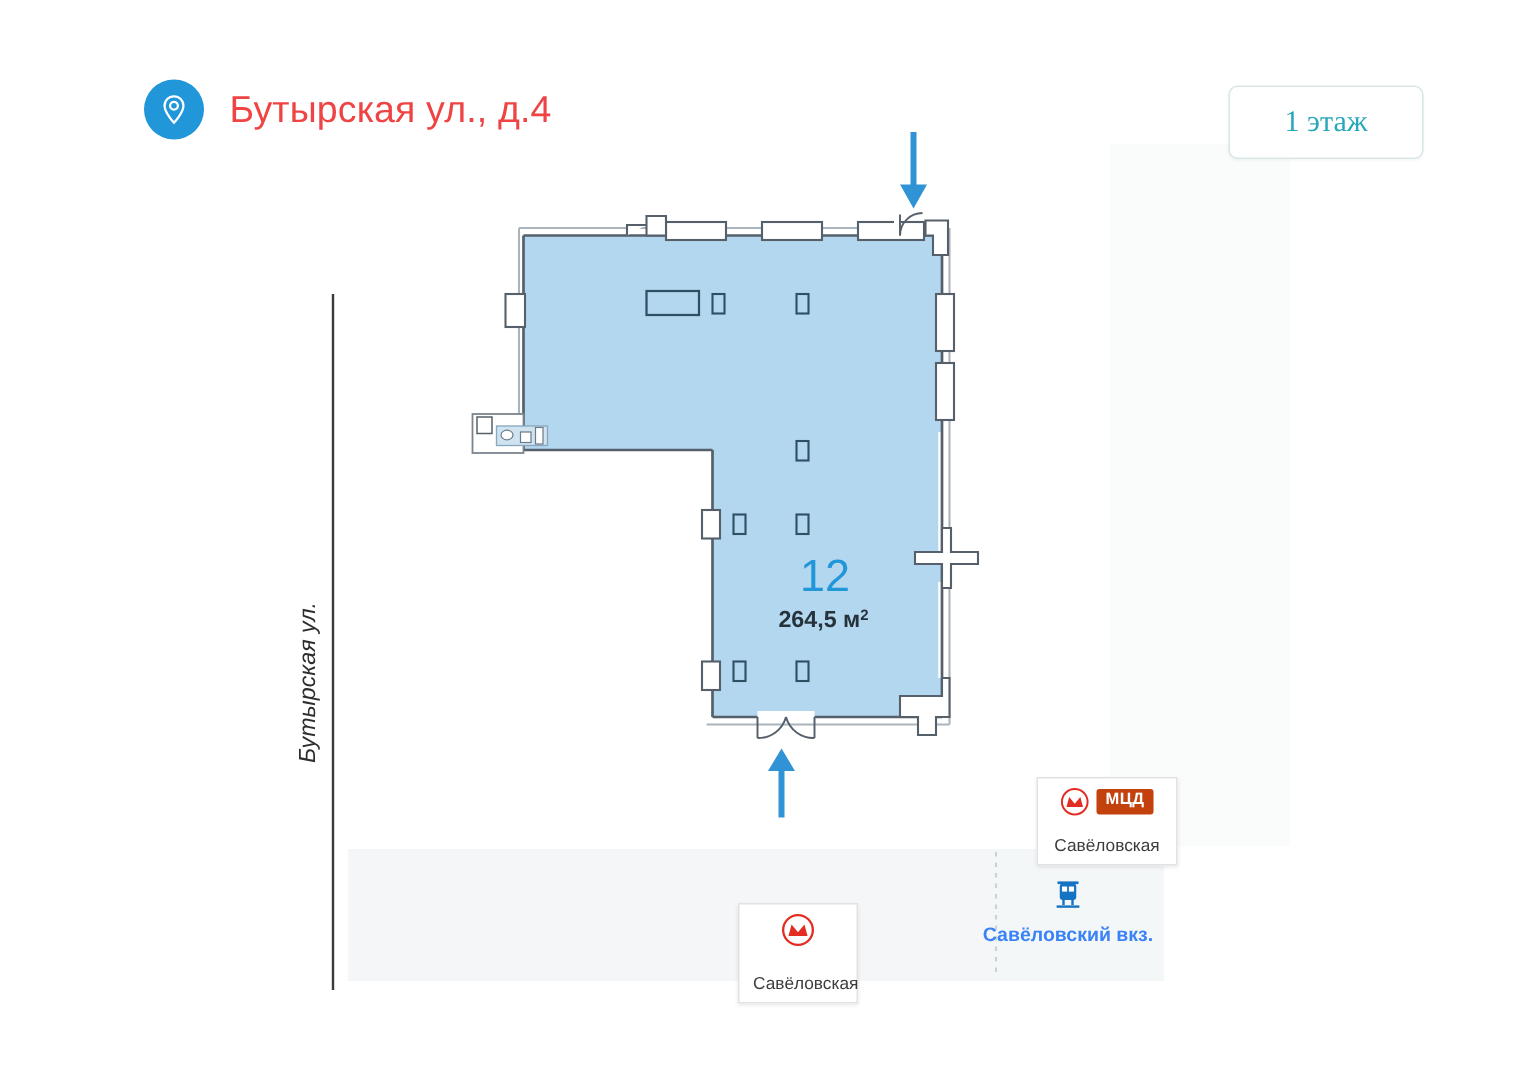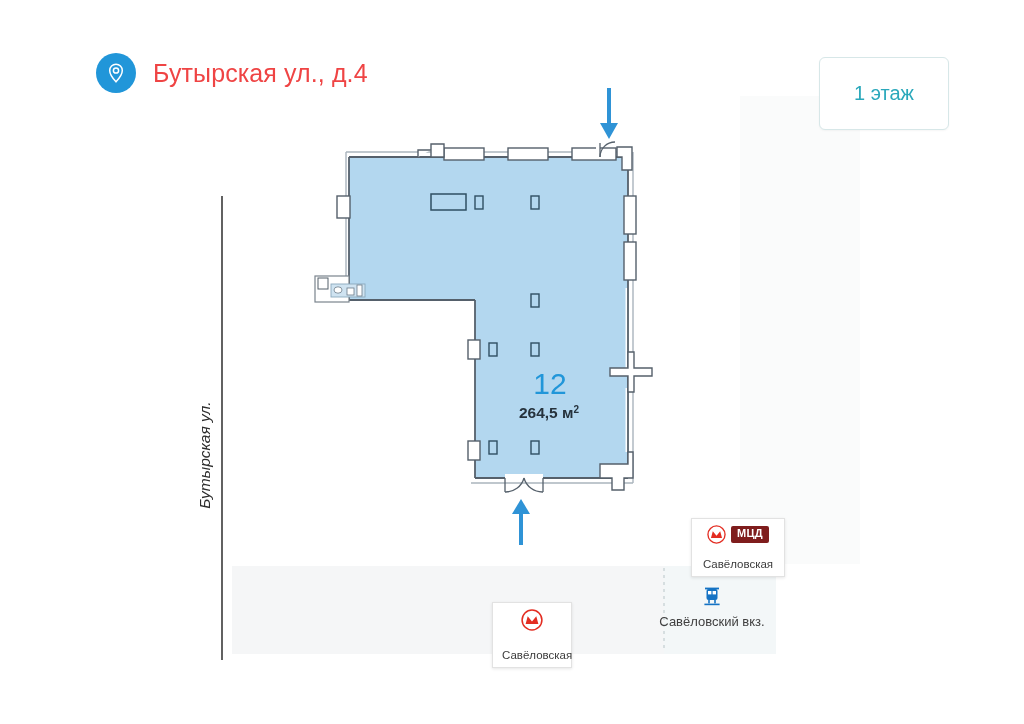--- a/index.html
+++ b/index.html
@@ -48,30 +48,31 @@
     letter-spacing: 0.1px;
     white-space: nowrap;
   }
 
   
   #floor-chip {
     position: absolute;
     right: 75px;
     top: 57px;
     min-width: 88px;
-    padding: 24px 20px;
+    padding: 12px 20px;
     border: 1px solid #d7e7e8;
     border-radius: 6px;
     background: #ffffff;
     color: #2aa8bb;
     font-size: 20px;
     text-align: center;
     box-shadow: 0 1px 2px rgba(0,0,0,0.04);
     cursor: pointer;
     white-space: nowrap;
+    font-family: Liberation Serif, serif;
   }
 
   
   #map-area {
     position: absolute;
     left: 0;
     top: 0;
     width: 1024px;
     height: 724px;
   }
@@ -105,31 +106,32 @@
   }
   #poi-rail {
     position: absolute;
     left: 648px;
     top: 586px;
     width: 128px;
     text-align: center;
   }
   #poi-rail .poi-label {
     font-size: 13px;
-    color: #404040;
+    color: #3b82f6;
     margin-top: 3px;
+    font-weight: bold;
   }
   .mcd-row {
     display: flex;
     align-items: center;
     justify-content: center;
     gap: 5px;
   }
   .mcd-badge {
-    background: #7f1d1d;
+    background: #c2410c;
     color: #ffffff;
     font-size: 11px;
     font-weight: bold;
     padding: 1px 6px 2px;
     border-radius: 2px;
     letter-spacing: 0.3px;
     line-height: 1.2;
   }
 </style>
 </head>

